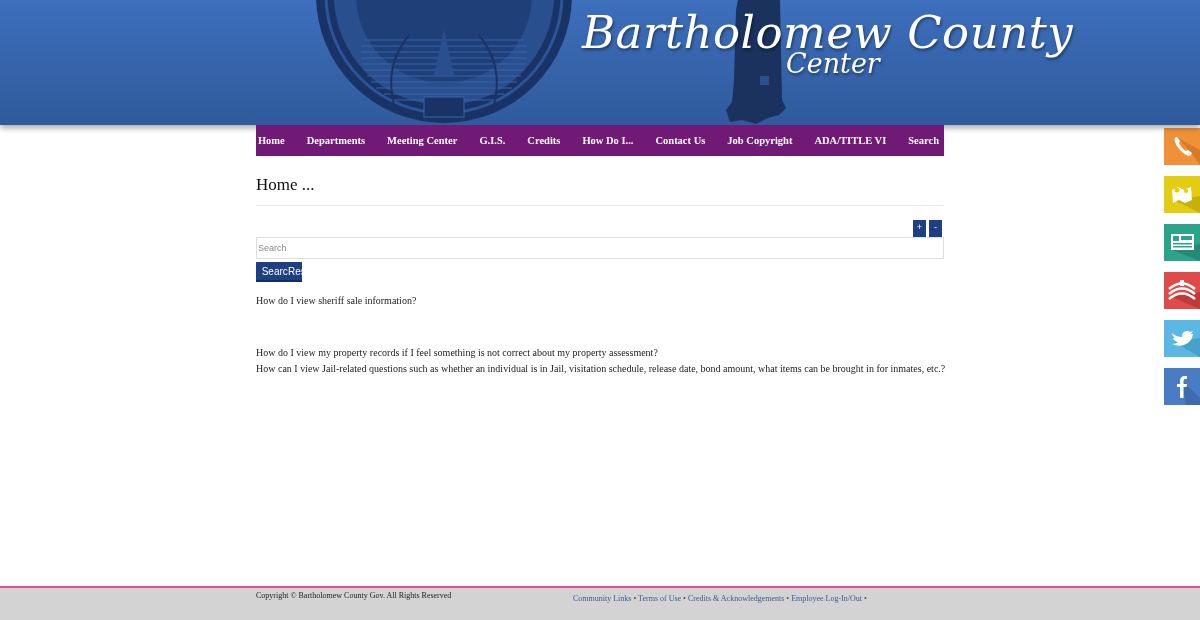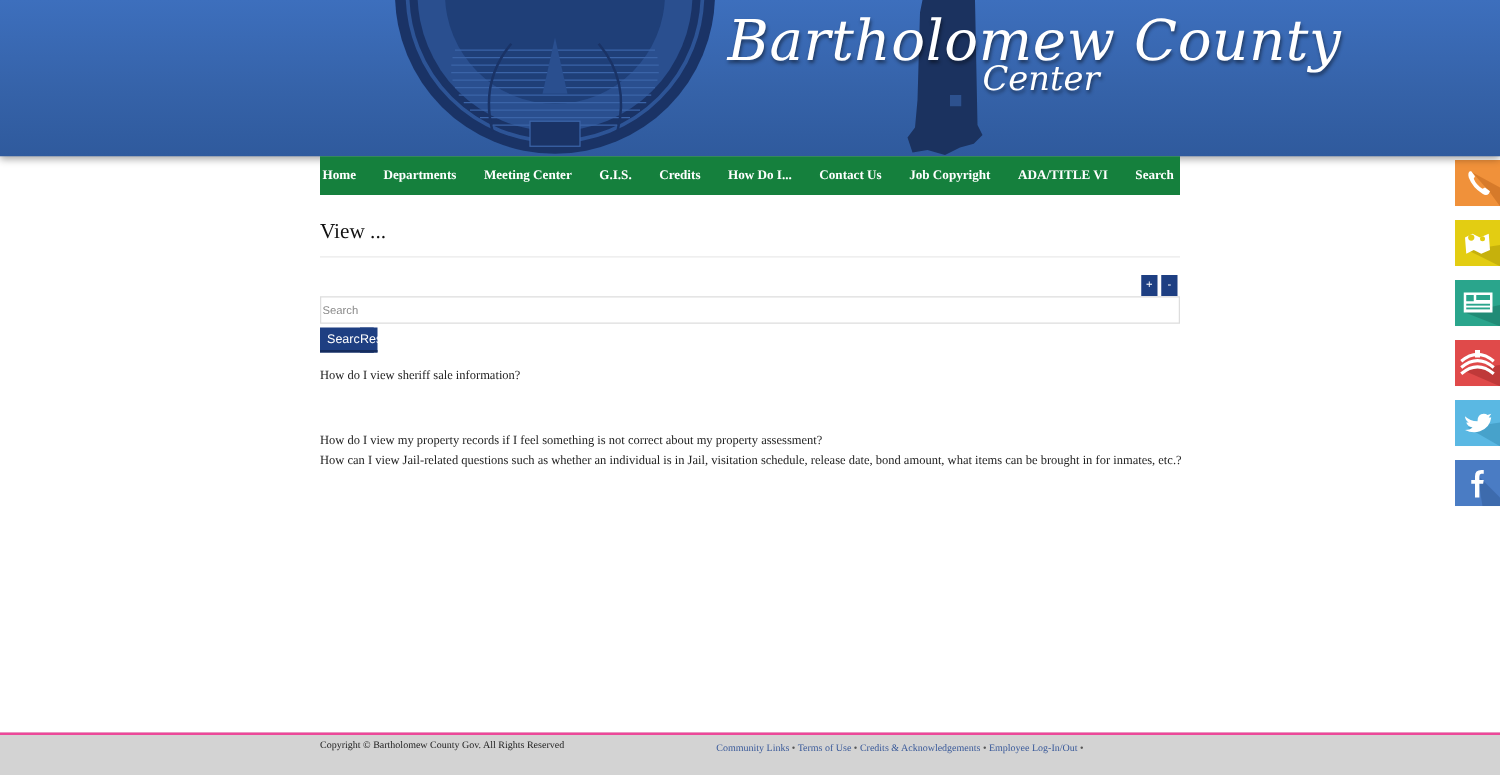--- a/index.html
+++ b/index.html
@@ -23,21 +23,21 @@
   }
   .title-sub {
     position: absolute; left: 786px; top: 48px;
     font-family: "DejaVu Serif", serif; font-style: italic;
     font-size: 27px; color: #fff;
     text-shadow: 1px 2px 3px rgba(0,0,0,0.45);
   }
 
   .nav {
     position: absolute; left: 256px; top: 125px; width: 688px; height: 31px;
-    background: #15803d; z-index: 3;
+    background: #701a75; z-index: 3;
     display: flex; justify-content: flex-end; align-items: center;
     padding-right: 5px;
   }
   .nav a {
     color: #fff; font-weight: bold; font-size: 10.5px;
     font-family: "Liberation Serif", serif;
     text-decoration: none; margin-left: 22px; white-space: nowrap;
   }
 
   .page-title {
@@ -121,21 +121,21 @@
   <a href="#">Meeting Center</a>
   <a href="#">G.I.S.</a>
   <a href="#">Credits</a>
   <a href="#">How Do I...</a>
   <a href="#">Contact Us</a>
   <a href="#">Job Copyright</a>
   <a href="#">ADA/TITLE VI</a>
   <a href="#">Search</a>
 </nav>
 
-<h1 class="page-title">View ...</h1>
+<h1 class="page-title">Home ...</h1>
 <div class="title-rule"></div>
 
 <div class="pm-btn" style="left:913px;">+</div>
 <div class="pm-btn" style="left:929px;">-</div>
 
 <input class="search-input" type="text" placeholder="Search" style="">
 
 <button class="btn" style="left:256px; width:43px;">Search</button>
 <button class="btn" style="left:288px; width:14px;">Reset</button>
 

